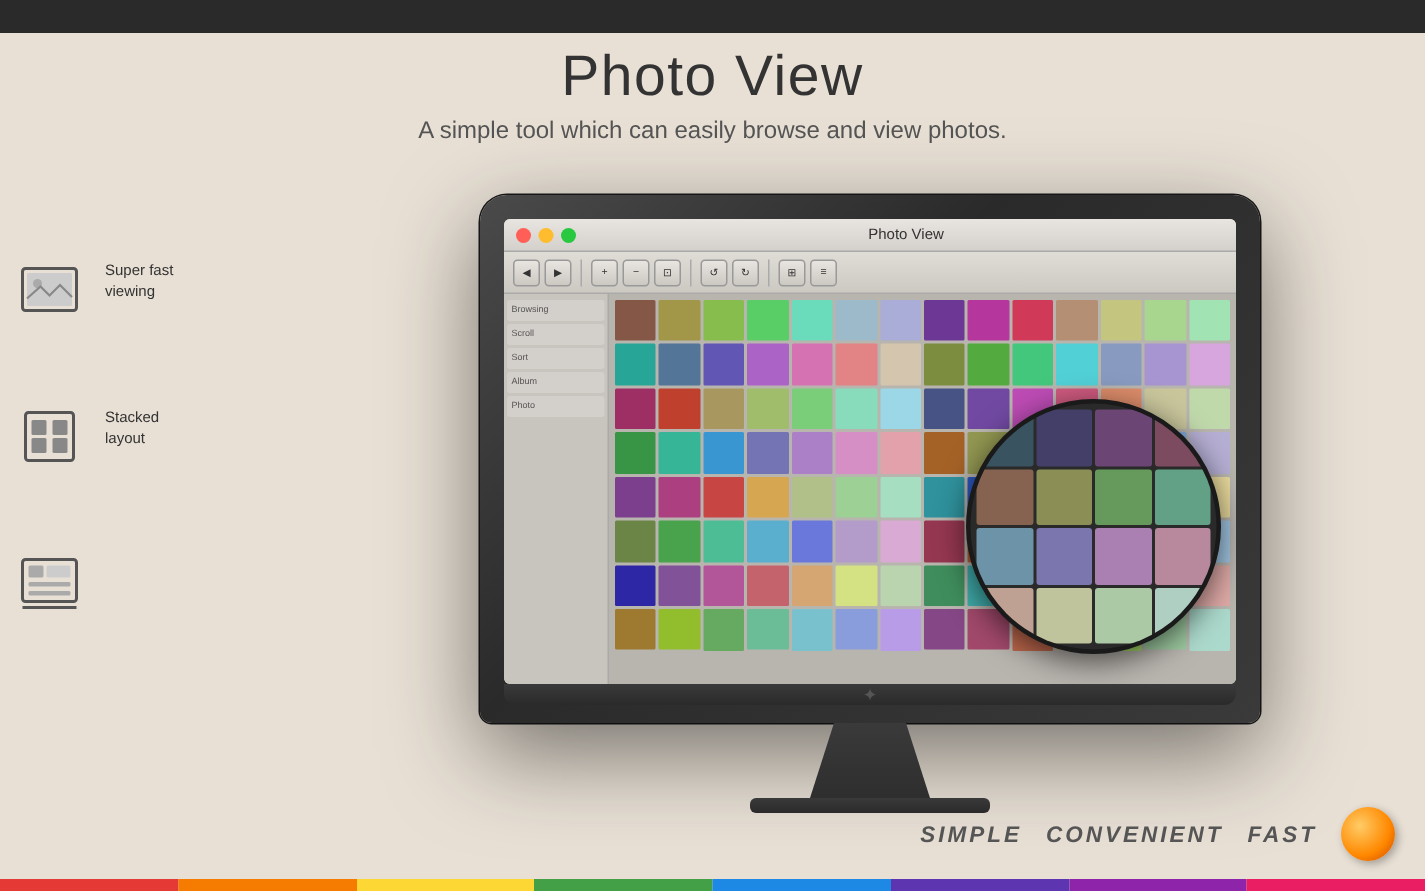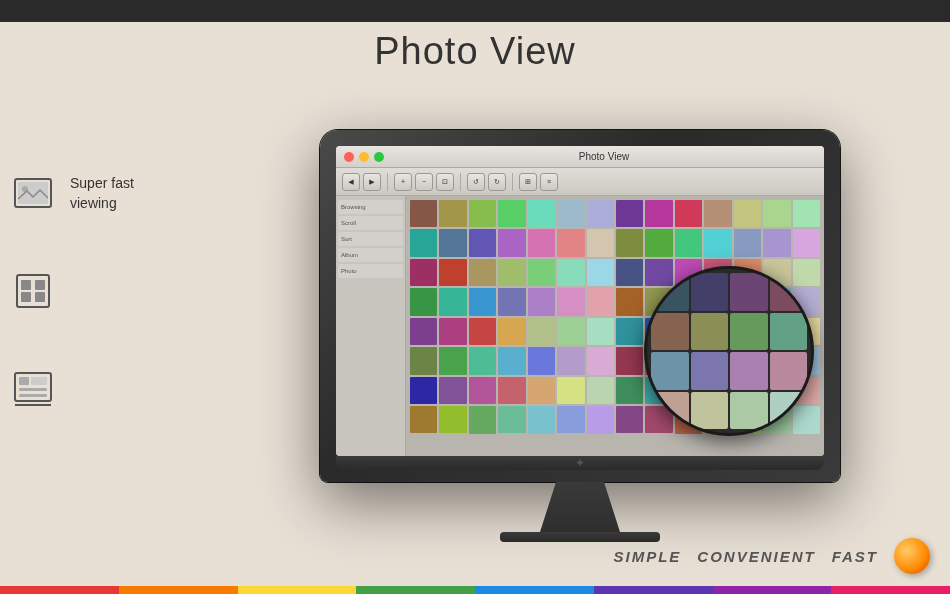--- a/index.html
+++ b/index.html
@@ -76,21 +76,21 @@
       justify-content: center;
     }
     .feature-icon svg {
       width: 40px;
       height: 40px;
     }
     .feature-text {
       padding-top: 4px;
     }
     .feature-label {
-      font-size: 14px;
+      font-size: 10px;
       color: #333;
       line-height: 1.4;
     }
 
     
     .monitor-container {
       position: absolute;
       top: 130px;
       left: 220px;
       right: 10px;
@@ -305,20 +305,21 @@
       box-shadow: 2px 2px 6px rgba(0,0,0,0.3);
     }
   </style>
 </head>
 <body>
 
 <div class="top-bar"></div>
 
 <div class="header">
   <div class="header-title">Photo View</div>
+  <div class="header-subtitle">A simple tool which can easily browse and view photos.</div>
 </div>
 
 <div class="features">
 
   <div class="feature-item">
     <div class="feature-icon">
       <svg viewBox="0 0 40 40" fill="none">
         <rect x="2" y="6" width="36" height="28" rx="2" stroke="#555" stroke-width="2" fill="none"></rect>
         <rect x="5" y="9" width="30" height="22" rx="1" fill="#ccc"></rect>
         <circle cx="12" cy="16" r="3" fill="#aaa"></circle>
@@ -332,20 +333,23 @@
 
   <div class="feature-item">
     <div class="feature-icon">
       <svg viewBox="0 0 40 40" fill="none">
         <rect x="4" y="4" width="32" height="32" rx="2" stroke="#555" stroke-width="2" fill="none"></rect>
         <rect x="8" y="9" width="10" height="10" rx="1" fill="#888"></rect>
         <rect x="22" y="9" width="10" height="10" rx="1" fill="#888"></rect>
         <rect x="8" y="21" width="10" height="10" rx="1" fill="#888"></rect>
         <rect x="22" y="21" width="10" height="10" rx="1" fill="#888"></rect>
       </svg>
+    </div>
+    <div class="feature-text">
+      <div class="feature-label">Stacked<br>layout</div>
     </div>
   </div>
 
   <div class="feature-item">
     <div class="feature-icon">
       <svg viewBox="0 0 40 40" fill="none">
         <rect x="2" y="4" width="36" height="28" rx="2" stroke="#555" stroke-width="2" fill="none"></rect>
         <rect x="6" y="8" width="10" height="8" rx="1" fill="#aaa"></rect>
         <rect x="6" y="19" width="28" height="3" rx="1" fill="#aaa"></rect>
         <rect x="6" y="25" width="28" height="3" rx="1" fill="#aaa"></rect>

